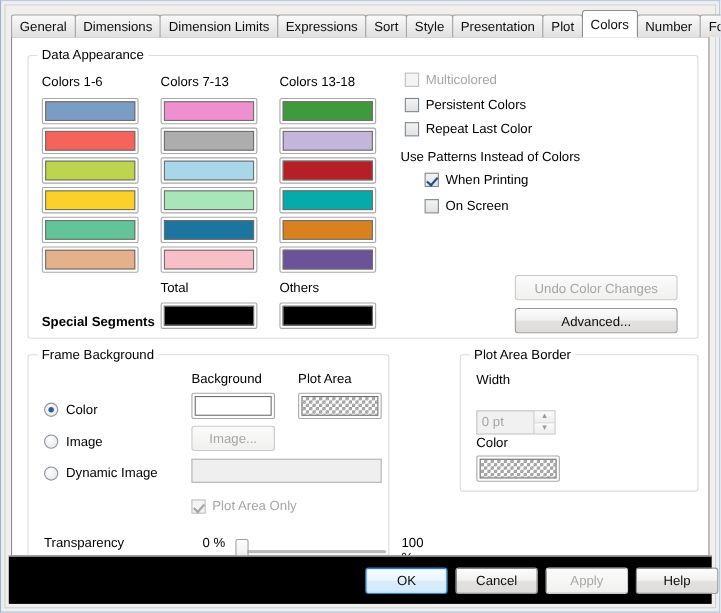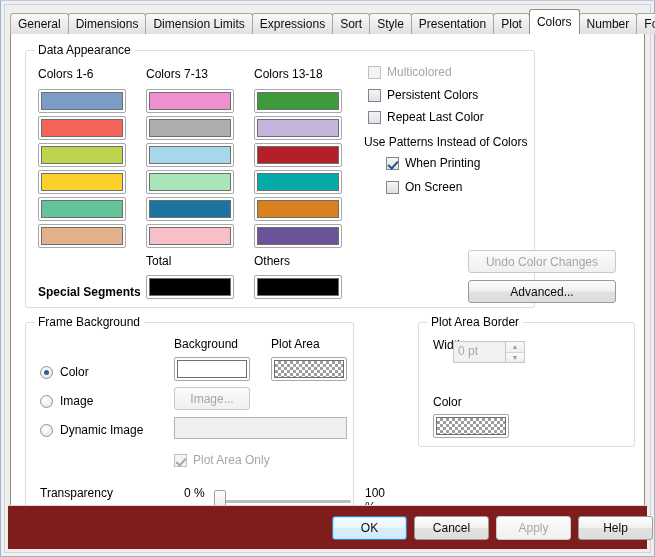--- a/index.html
+++ b/index.html
@@ -73,21 +73,21 @@
   }
   .group > .legend {
     position: absolute;
     top: -8px; left: 8px;
     background: #ffffff;
     padding: 0 4px;
     font-size: 12px;
     color: #000;
   }
 
-  #grp-data { left: 14px; top: 16px; width: 510px; height: 258px; }
+  #grp-data { left: 14px; top: 16px; width: 610px; height: 258px; }
   #grp-frame { left: 14px; top: 288px; width: 329px; height: 196px; }
   #grp-border { left: 407px; top: 288px; width: 217px; height: 125px; }
 
   .col-head { position: absolute; font-size: 12px; }
 
   
   .swatch {
     position: absolute;
     width: 88px; height: 24px;
     border: 1px solid #a8a8a8;
@@ -194,21 +194,21 @@
     background: linear-gradient(to bottom,#fdfdfd,#ececec);
     border:1px solid #a0a0a0; border-radius:2px;
   }
 
   .txt { position:absolute; font-size:12px; }
 
   
   #bottombar {
     position:absolute;
     left:3px; right:3px; bottom:3px; height:44px;
-    background:#7f1d1d;
+    background:#000000;
     border-top:1px solid #dcdad8;
   }
   .dlg-btn {
     position:absolute; top:10px;
     width:75px; height:24px;
     background: linear-gradient(to bottom,#fdfdfd 0%,#f2f1f0 48%,#e4e2e1 52%,#dfdddb 100%);
     border:1px solid #9a9a9a;
     border-radius:3px;
     display:flex; align-items:center; justify-content:center;
     font-size:12px; color:#0d0d0d;
@@ -386,21 +386,21 @@
         <div class="txt" style="left:339px; top:163px;">100 %</div>
       </div>
 
       <div id="slider-track"></div>
       <div id="slider-thumb"></div>
 
       <div class="group" id="grp-border">
         <div class="legend">Plot Area Border</div>
 
         <div class="txt" style="left:14px; top:15px;">Width</div>
-        <div class="spin" style="left:14px; top:18px;margin-left:20px;">
+        <div class="spin" style="left:14px; top:50px;">
           <span class="val">0 pt</span>
           <span class="arrows">
             <span>▲</span>
             <span>▼</span>
           </span>
         </div>
 
         <div class="txt" style="left:14px; top:72px;">Color</div>
         <div class="swatch" style="left:14px; top:91px; width:76px; height:24px;">
           <i class="checker"></i>

